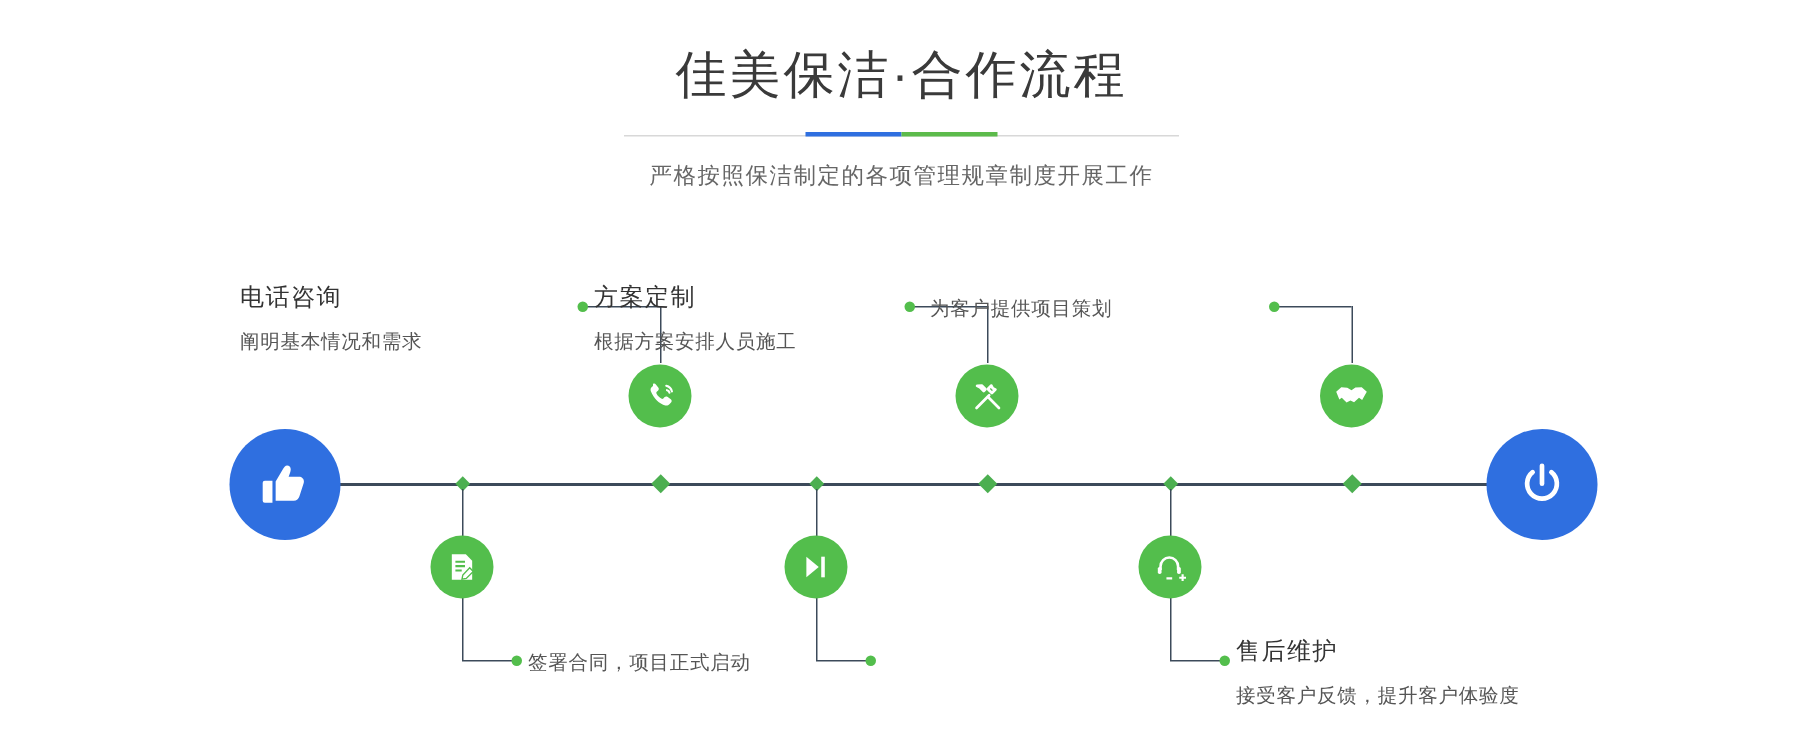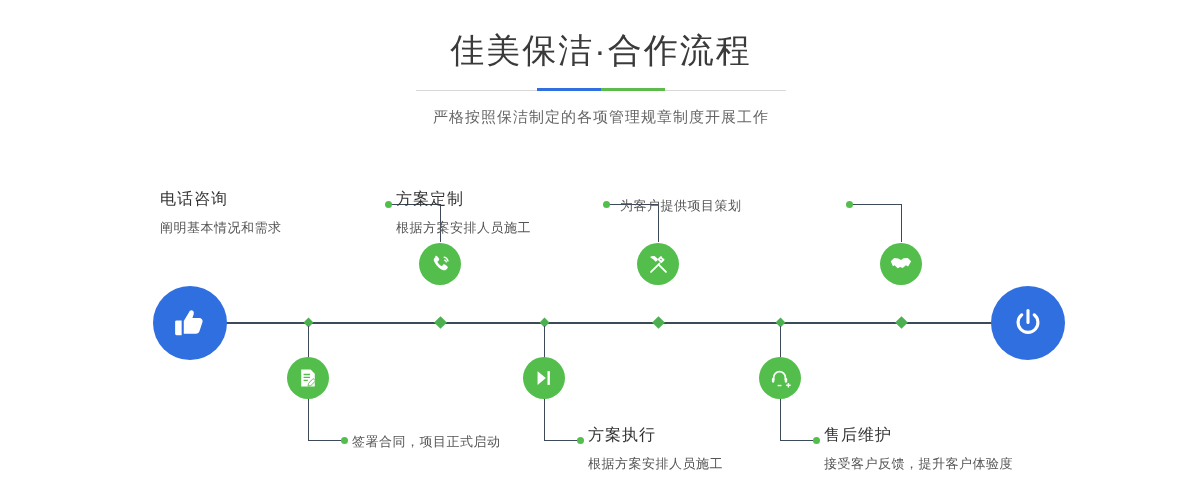--- a/index.html
+++ b/index.html
@@ -256,24 +256,20 @@
   <div class="hline" style="left:544px; top:440px; width:36px;"></div>
   <div class="arrow-dot" style="left:577px; top:437px;"></div>
   <div class="badge" style="left:523px; top:357px;">
     <span>
       <svg width="22" height="22" viewBox="0 0 24 24" fill="#ffffff">
         <path d="M5 4.5l9 7.5-9 7.5z"></path>
         <rect x="15.8" y="4.5" width="2.6" height="15"></rect>
       </svg>
     </span>
   </div>
-  <div class="lbl" style="left:588px; top:424px;">
-    <div class="t">方案执行</div>
-    <div class="d">根据方案安排人员施工</div>
-  </div>
 
   <div class="dot" style="left:897px;"></div>
   <div class="vline" style="left:901px; top:204px; height:38px;"></div>
   <div class="hline" style="left:849px; top:204px; width:52px;"></div>
   <div class="arrow-dot" style="left:846px; top:201px;"></div>
   <div class="badge" style="left:880px; top:243px;">
     <span>
       <svg width="24" height="24" viewBox="0 0 24 24" fill="#ffffff">
         <path d="M1.8 9.2l3.4-3.1 4 .4 2.8 1.6 2.6-1.8 4.2-.2 3.4 3.1-3.1 5.4-2.1-1.4-3.3 2.9-2.4-1.1-2.6 1.3-3.2-3.1-1.6 1.1z"></path>
       </svg>

